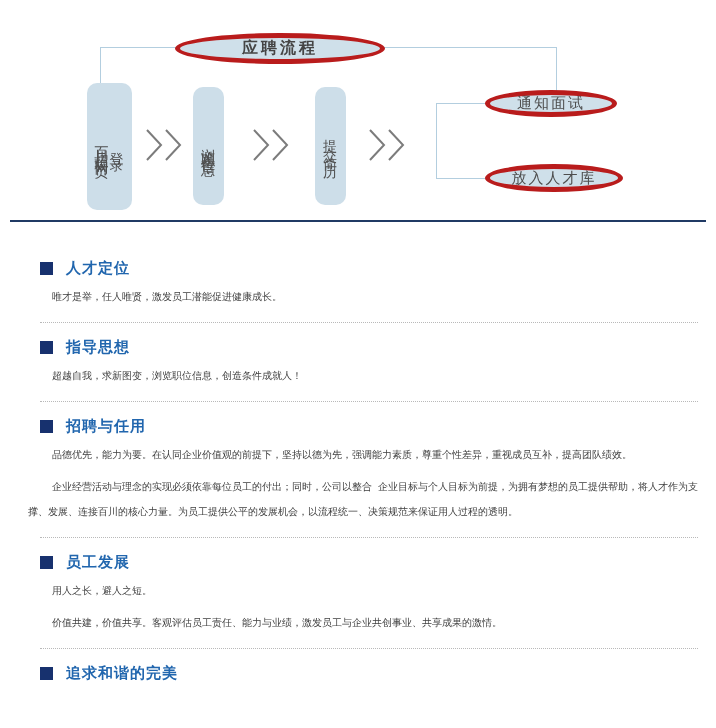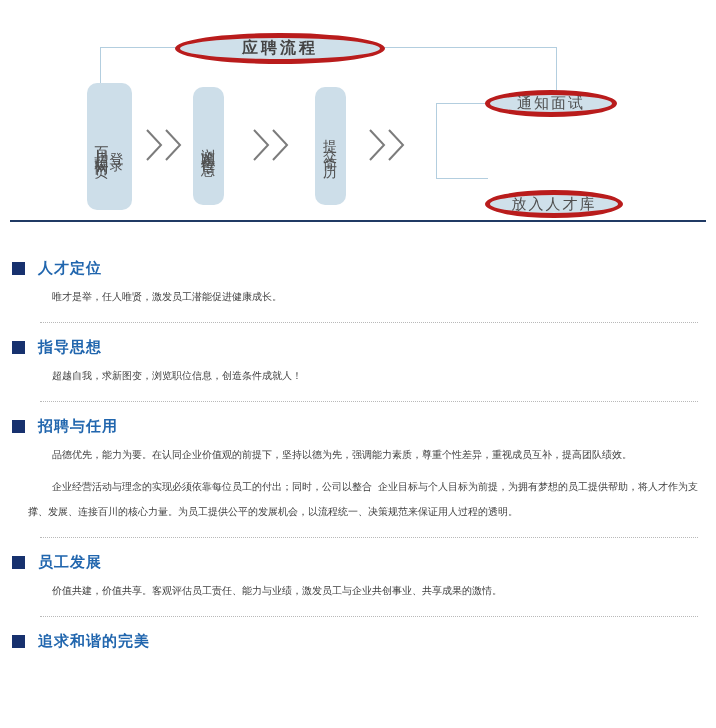--- a/index.html
+++ b/index.html
@@ -16,21 +16,21 @@
   .cline { position:absolute; background:#b3cedf; }
   .ellipse {
     position:absolute; border-radius:50%;
     background:#cfe0ea; border:5px solid #b91c1c;
     display:flex; align-items:center; justify-content:center;
     color:#4e4e4e;
   }
   .title-ellipse { left:175px; top:33px; width:210px; height:31px;
     font-weight:bold; font-size:16px; letter-spacing:3px; color:#454545; }
   .outcome-0 { left:485px; top:90px;  width:132px; height:27px; font-size:15px; letter-spacing:2px; }
-  .outcome-1 { left:485px; top:164px; width:138px; height:28px; font-size:15px; letter-spacing:2px;margin-top:26px; }
+  .outcome-1 { left:485px; top:164px; width:138px; height:28px; font-size:15px; letter-spacing:2px; }
 
   .step-box {
     position:absolute; background:#cddee9; border-radius:10px;
     display:flex; align-items:center; justify-content:center;
     color:#4e4e4e; font-size:14px;
   }
   .step-0 { left:87px;  top:83px; width:45px; height:127px; }
   .step-1 { left:193px; top:87px; width:31px; height:118px; }
   .step-2 { left:315px; top:87px; width:31px; height:118px; }
   .vtext { writing-mode:vertical-rl; text-orientation:upright; line-height:1; }
@@ -42,21 +42,21 @@
   .chev { position:absolute; top:127px; }
   .chev-0 { left:144px; } .chev-1 { left:251px; } .chev-2 { left:367px; }
   .chev polyline { fill:none; stroke:#7c7c7c; stroke-width:2; }
 
   
   .divider { margin:0 10px; border-top:2px solid #203a64; }
 
   
   .content { padding-top:22px; }
   .section { padding-top:14px; }
-  .sec-head { display:flex; align-items:center; margin-left:12px; height:20px; }
+  .sec-head { display:flex; align-items:center; margin-left:40px; height:20px; }
   .bullet { width:13px; height:13px; background:#17316e; flex:0 0 13px; }
   .sec-title { margin-left:13px; font-size:15px; font-weight:bold; color:#2166ae; letter-spacing:1px; }
   .section p {
     margin:7px 3px 0 28px; text-indent:24px;
     font-size:10px; line-height:25px; color:#3f3f3f;font-family:Liberation Mono, monospace;
   }
   .dotted { margin:12px 18px 0 40px; border-top:1px dotted #b9b9b9; height:0; }
 </style>
 </head>
 <body>
@@ -143,20 +143,21 @@
       <p>品德优先，能力为要。在认同企业价值观的前提下，坚持以德为先，强调能力素质，尊重个性差异，重视成员互补，提高团队绩效。</p>
       <p>企业经营活动与理念的实现必须依靠每位员工的付出；同时，公司以整合 企业目标与个人目标为前提，为拥有梦想的员工提供帮助，将人才作为支撑、发展、连接百川的核心力量。为员工提供公平的发展机会，以流程统一、决策规范来保证用人过程的透明。</p>
       <div class="dotted"></div>
     </div>
 
     <div class="section">
       <div class="sec-head">
         <span class="bullet"></span>
         <span class="sec-title">员工发展</span>
       </div>
+      <p>用人之长，避人之短。</p>
       <p>价值共建，价值共享。客观评估员工责任、能力与业绩，激发员工与企业共创事业、共享成果的激情。</p>
       <div class="dotted"></div>
     </div>
 
     <div class="section">
       <div class="sec-head">
         <span class="bullet"></span>
         <span class="sec-title">追求和谐的完美</span>
       </div>
 

